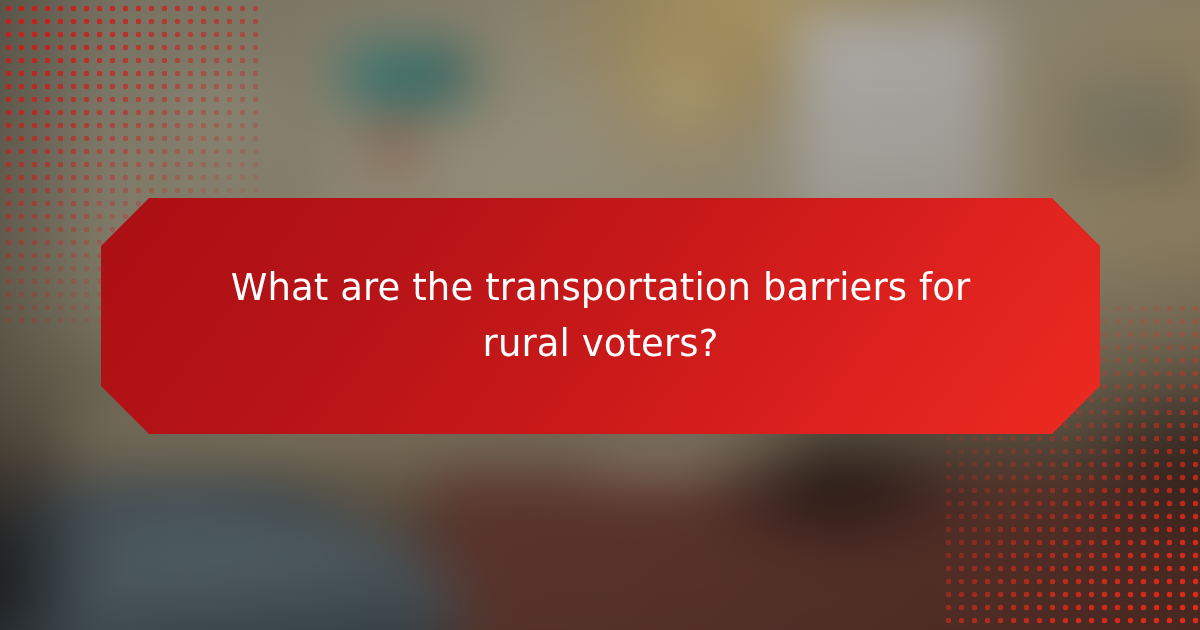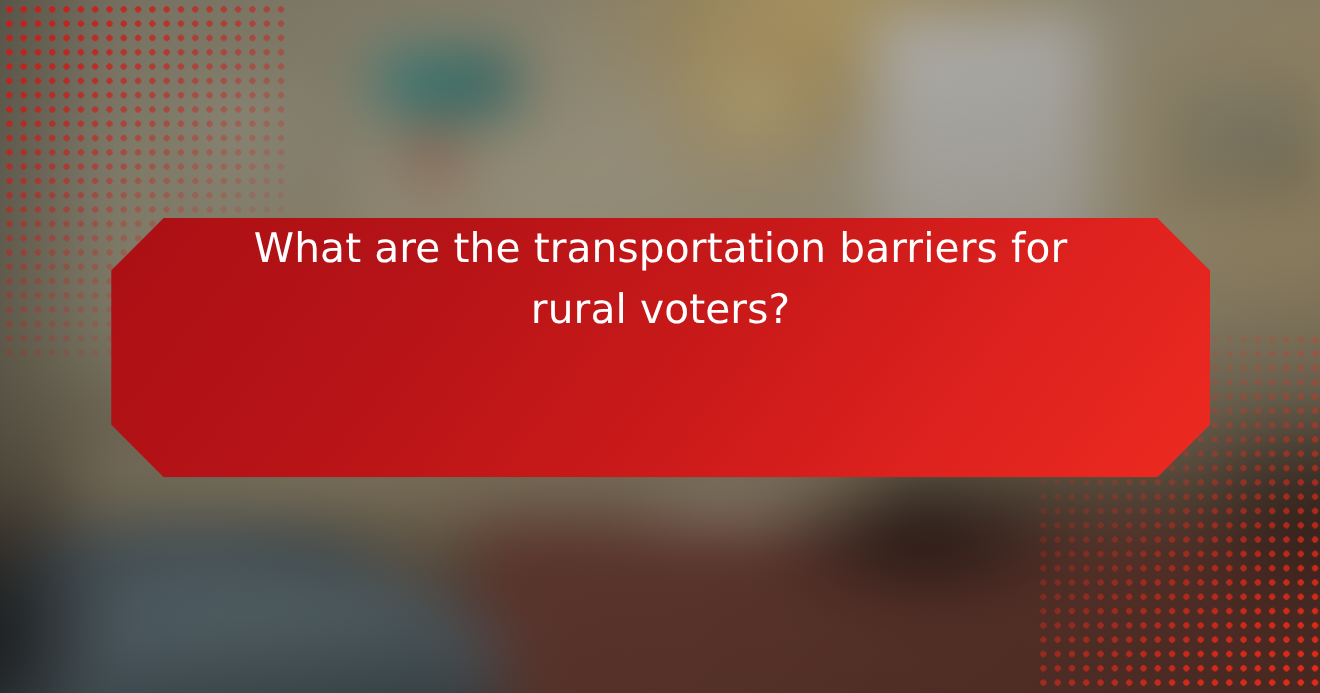--- a/index.html
+++ b/index.html
@@ -200,20 +200,21 @@
       48px 0,
       calc(100% - 48px) 0,
       100% 48px,
       100% calc(100% - 48px),
       calc(100% - 48px) 100%,
       48px 100%,
       0 calc(100% - 48px),
       0 48px
     );
     display: flex;
+    align-items: center;
     justify-content: center;
     box-sizing: border-box;
     padding: 0 120px;
   }
   #banner-title {
     color: #ffffff;
     font-family: "DejaVu Sans", sans-serif;
     font-size: 37px;
     font-weight: 400;
     line-height: 1.52;

